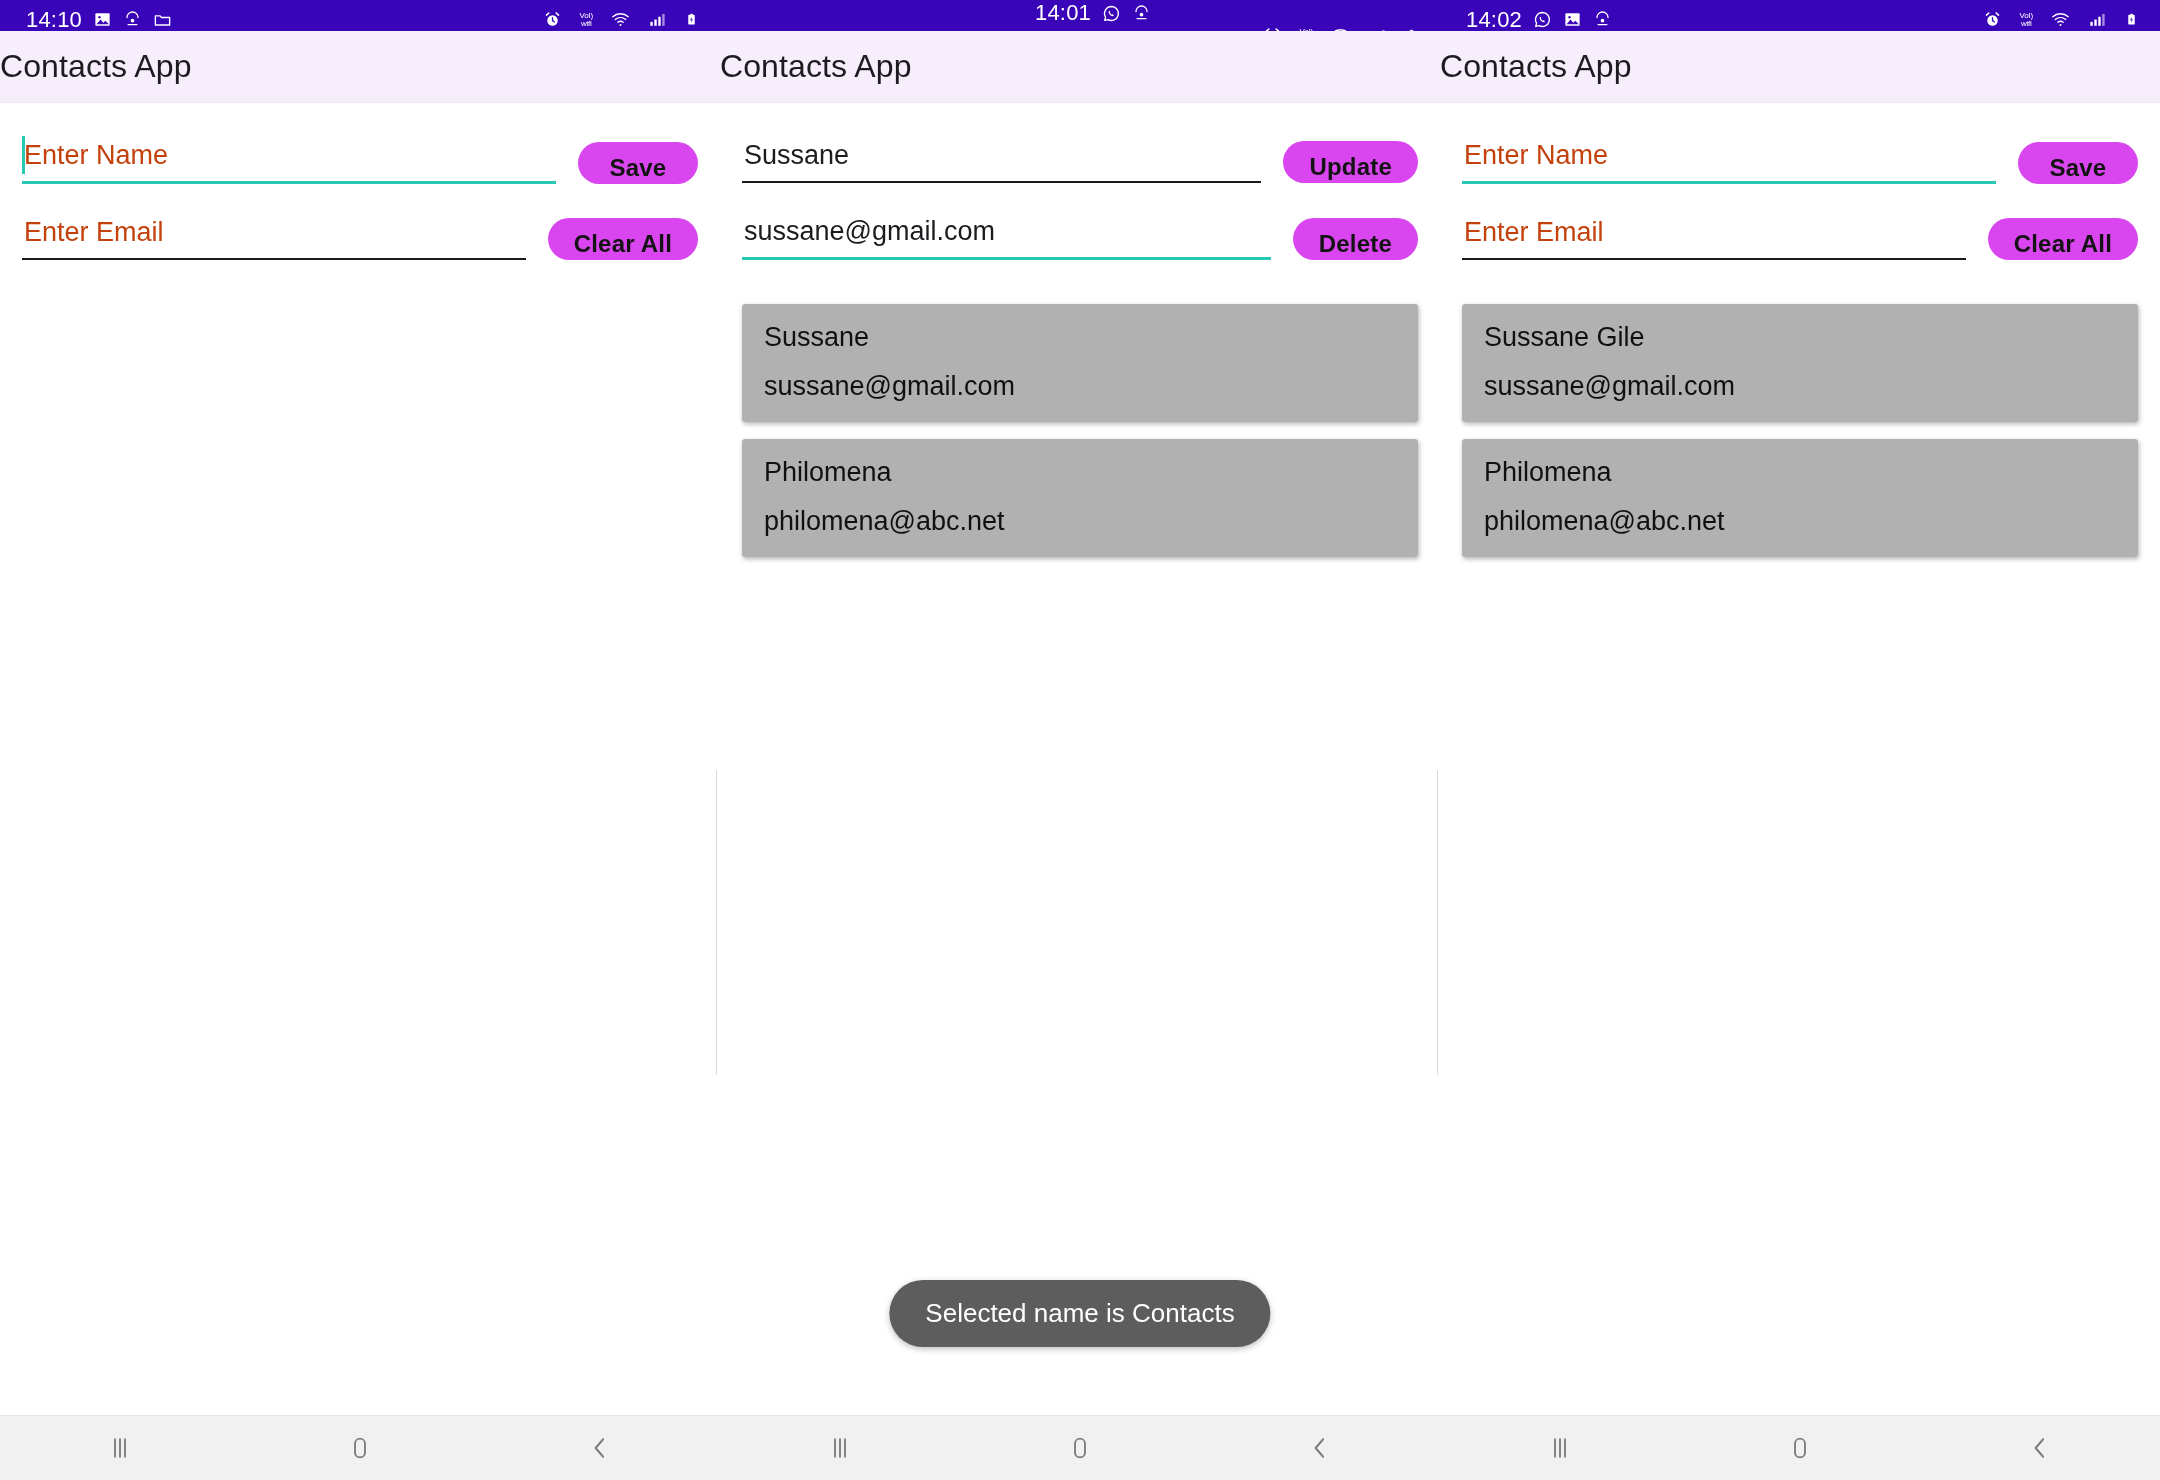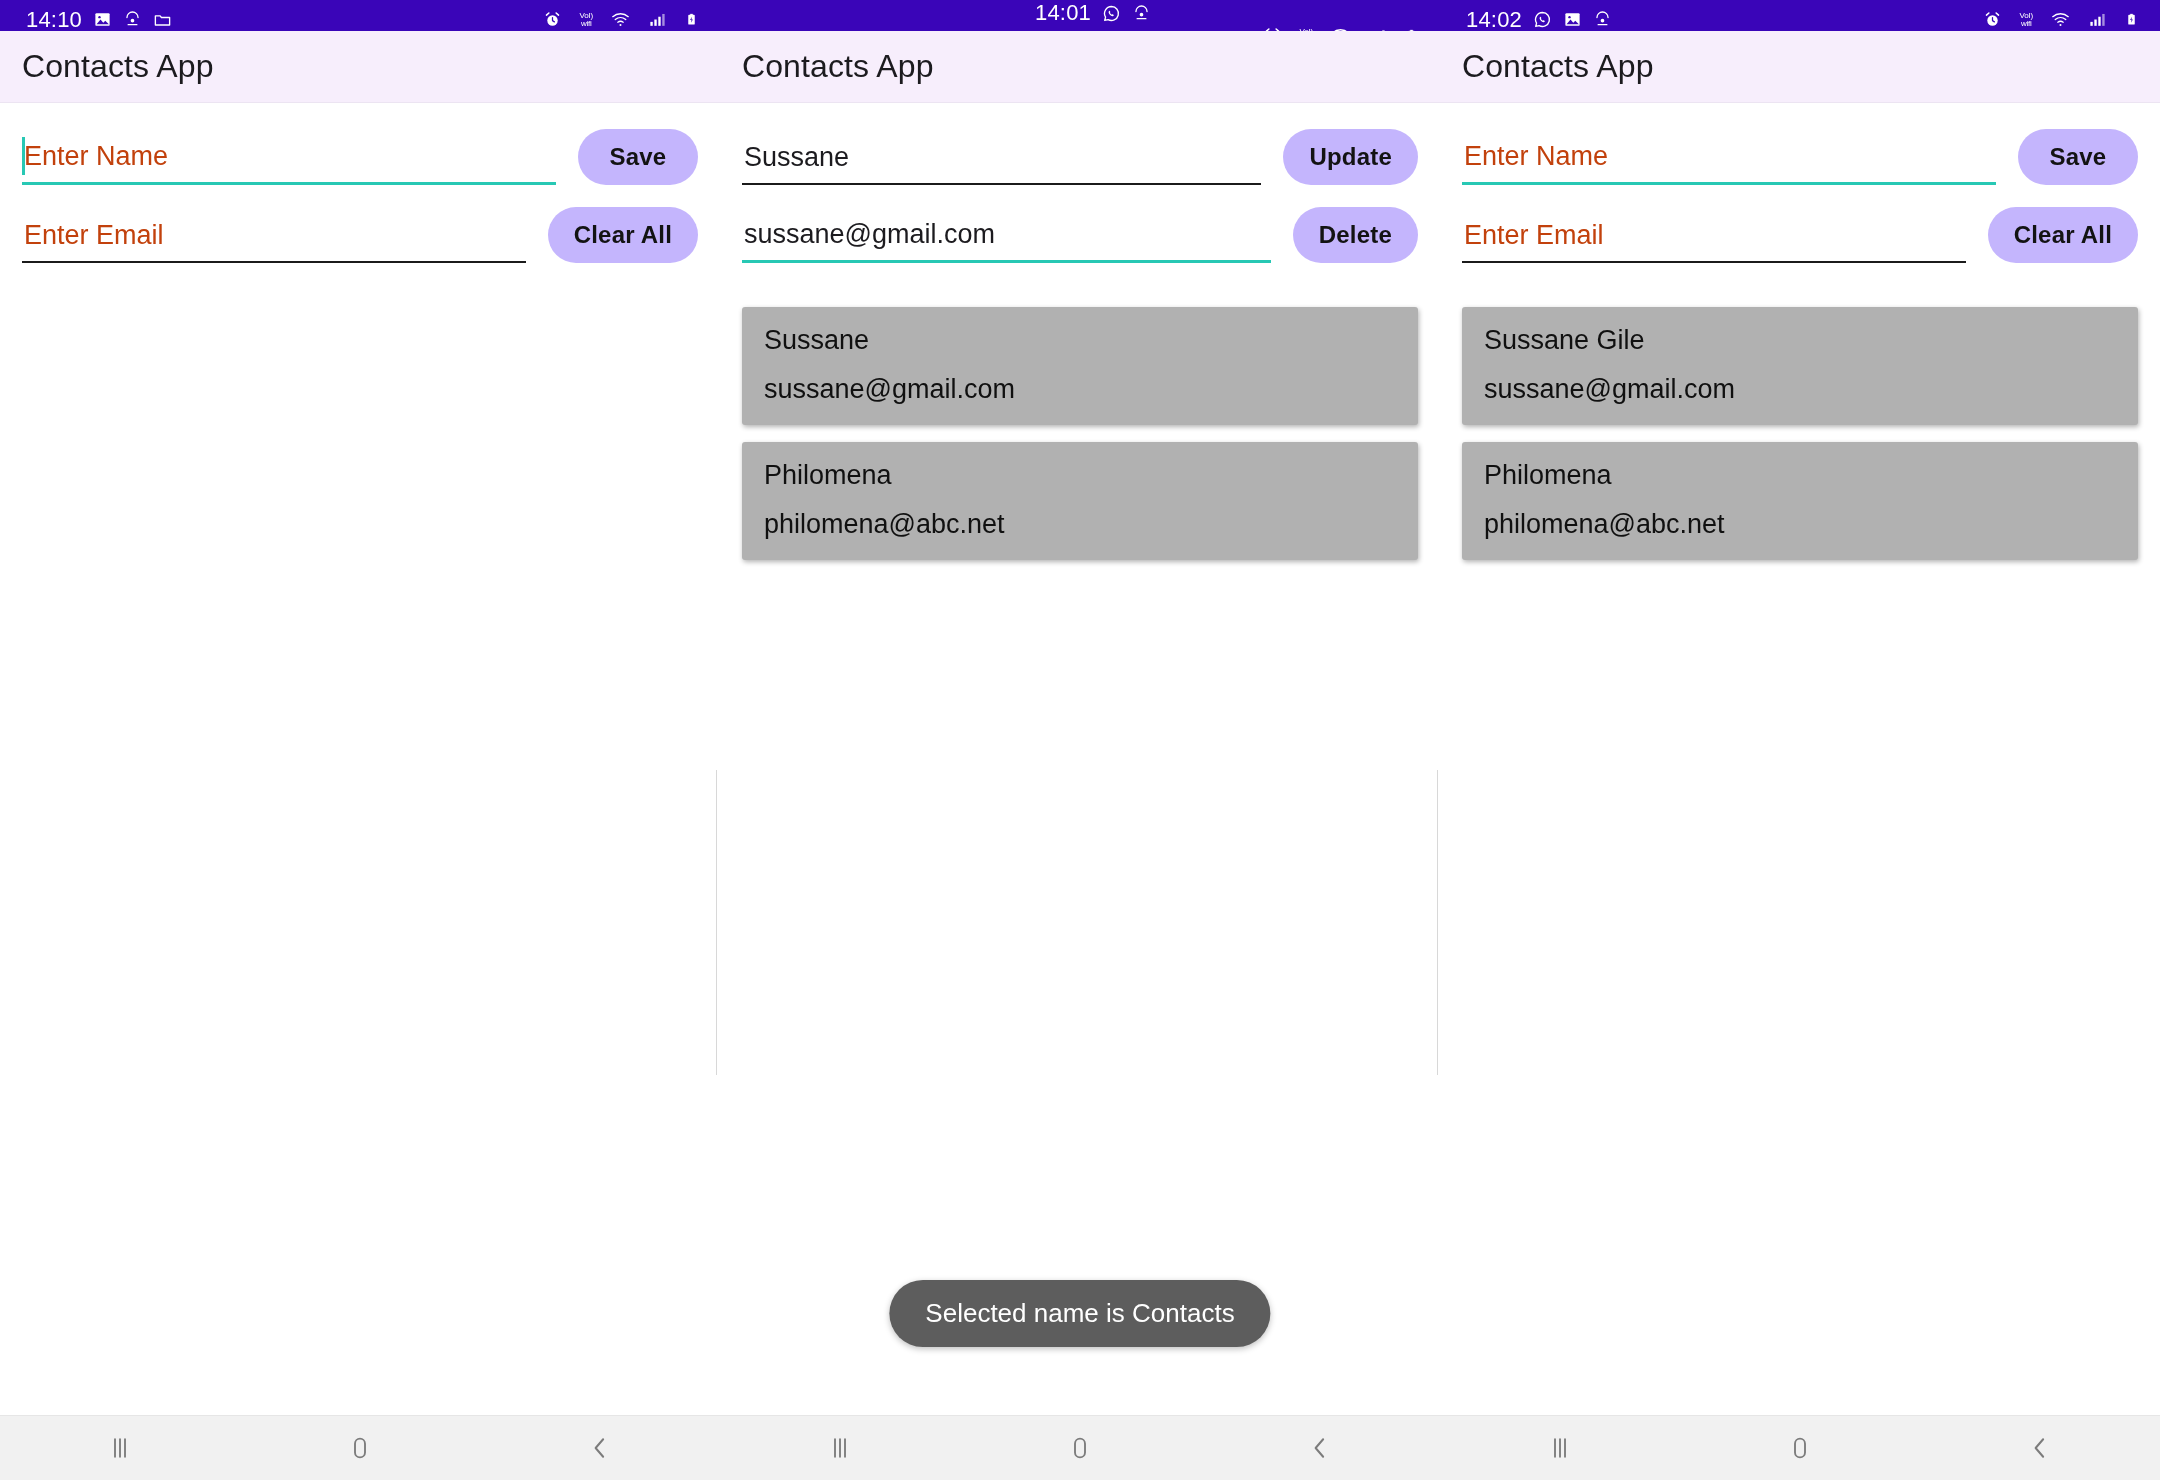--- a/index.html
+++ b/index.html
@@ -68,21 +68,20 @@
     height: 1384px;
     background: #ffffff;
     overflow: hidden;
   }
 
   .appbar {
     height: 72px;
     background: #f7eefc;
     display: flex;
     align-items: center;
-    padding-left: 22px;
     border-bottom: 1px solid #ece4f2;
   }
   .appbar-title {
     font-size: 32px;
     color: #1c1b1f;
     font-weight: 400;
     letter-spacing: 0.1px;
     white-space: nowrap;
   }
 
@@ -126,29 +125,29 @@
     position: absolute;
     left: 0;
     top: 7px;
     width: 3px;
     height: 38px;
     background: #28c8b4;
   }
 
   .pill {
     flex: 0 0 auto;
-    background: #c4b5fd;
+    background: #d946ef;
     color: #131313;
     border: none;
     border-radius: 999px;
     font-size: 24px;
     font-family: "Liberation Sans", sans-serif;
     font-weight: 700;
     padding: 12px 26px;
-    height: 56px;
+    height: 42px;
     min-width: 120px;
     cursor: pointer;
     white-space: nowrap;
     letter-spacing: 0.2px;
   }
 
   
   .cards {
     padding: 22px 22px 0 22px;
   }

